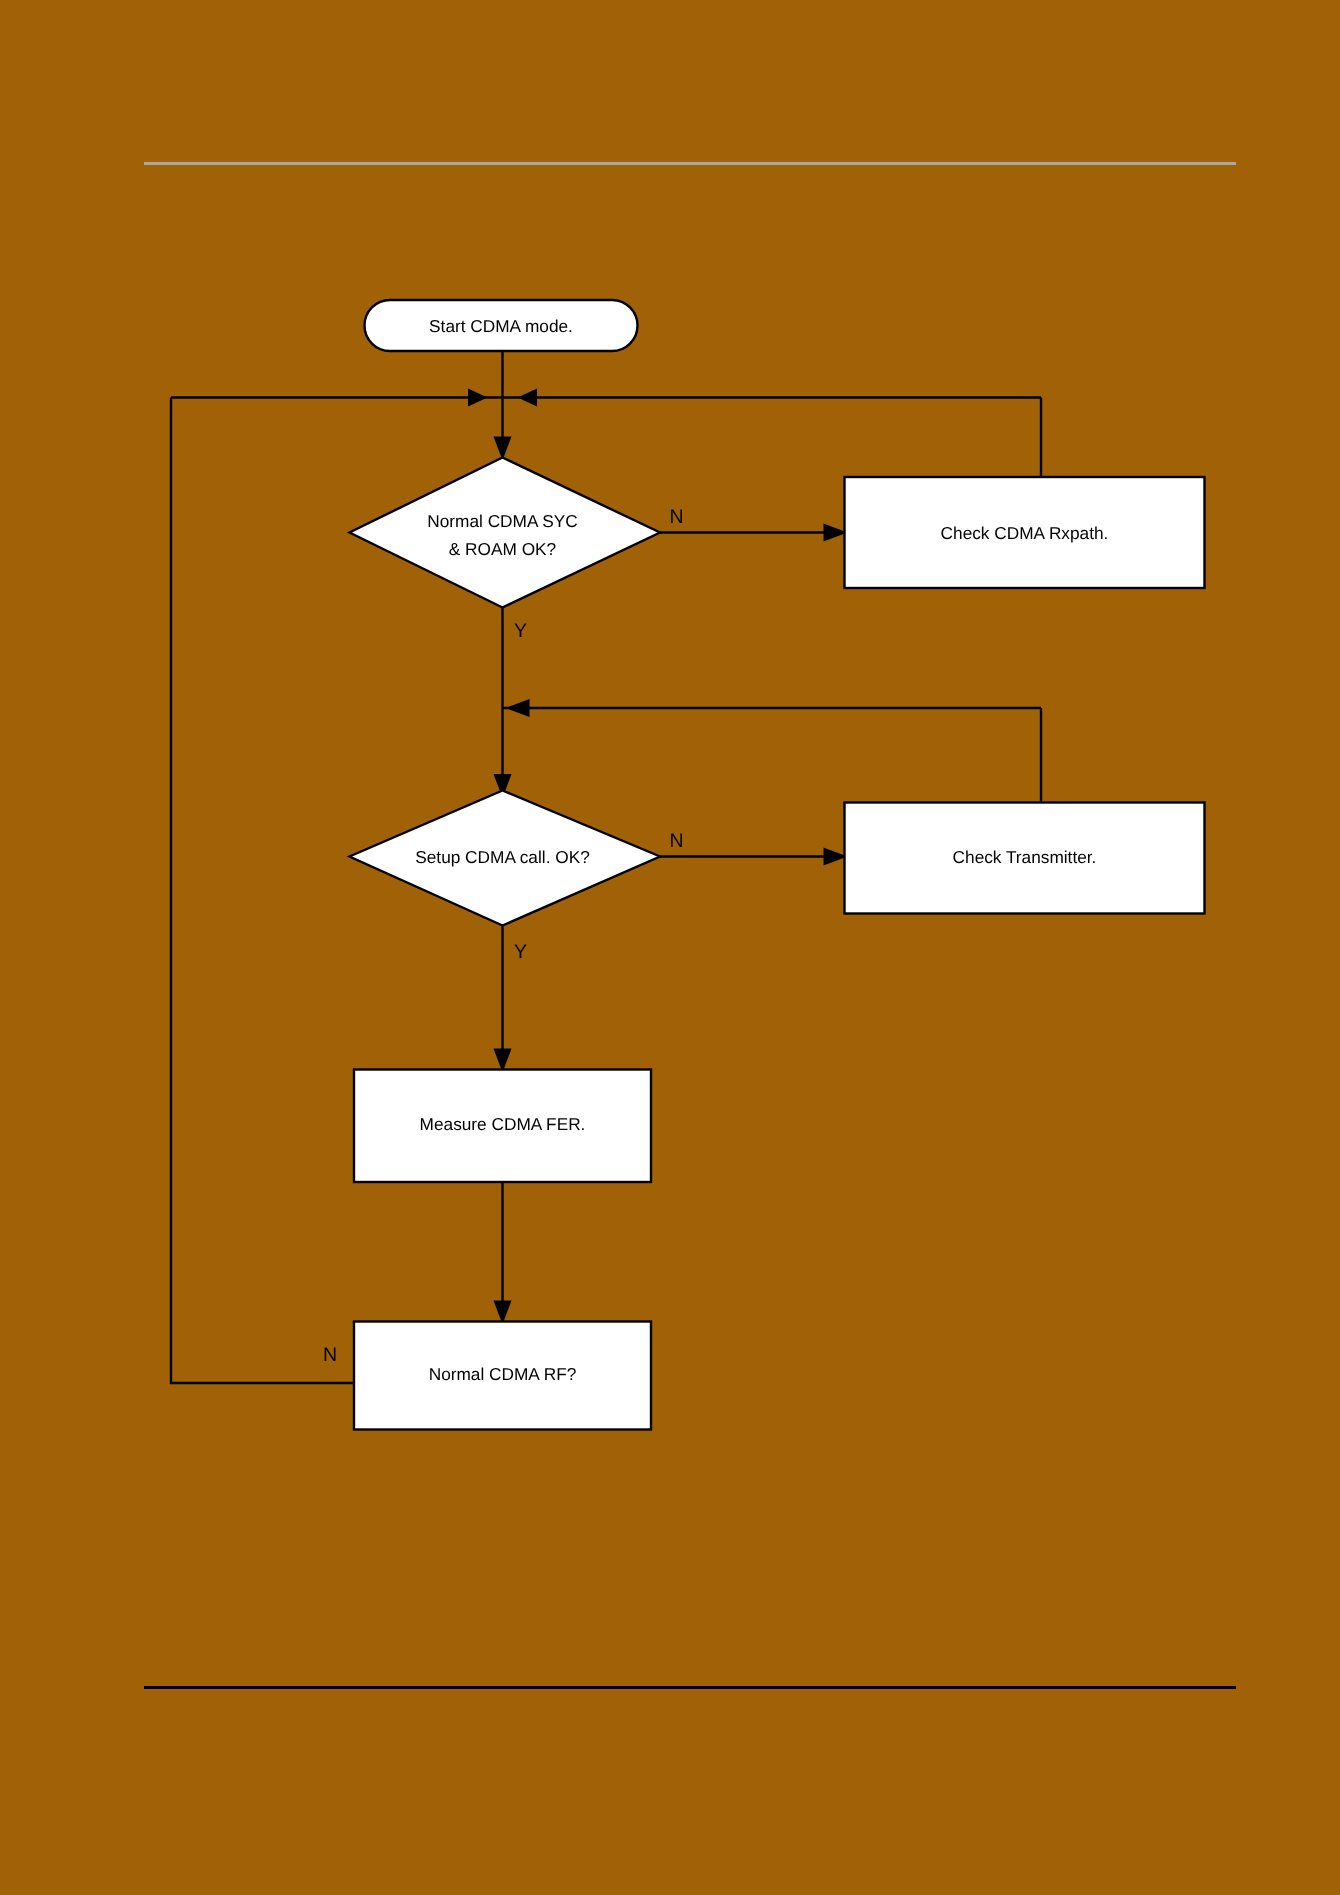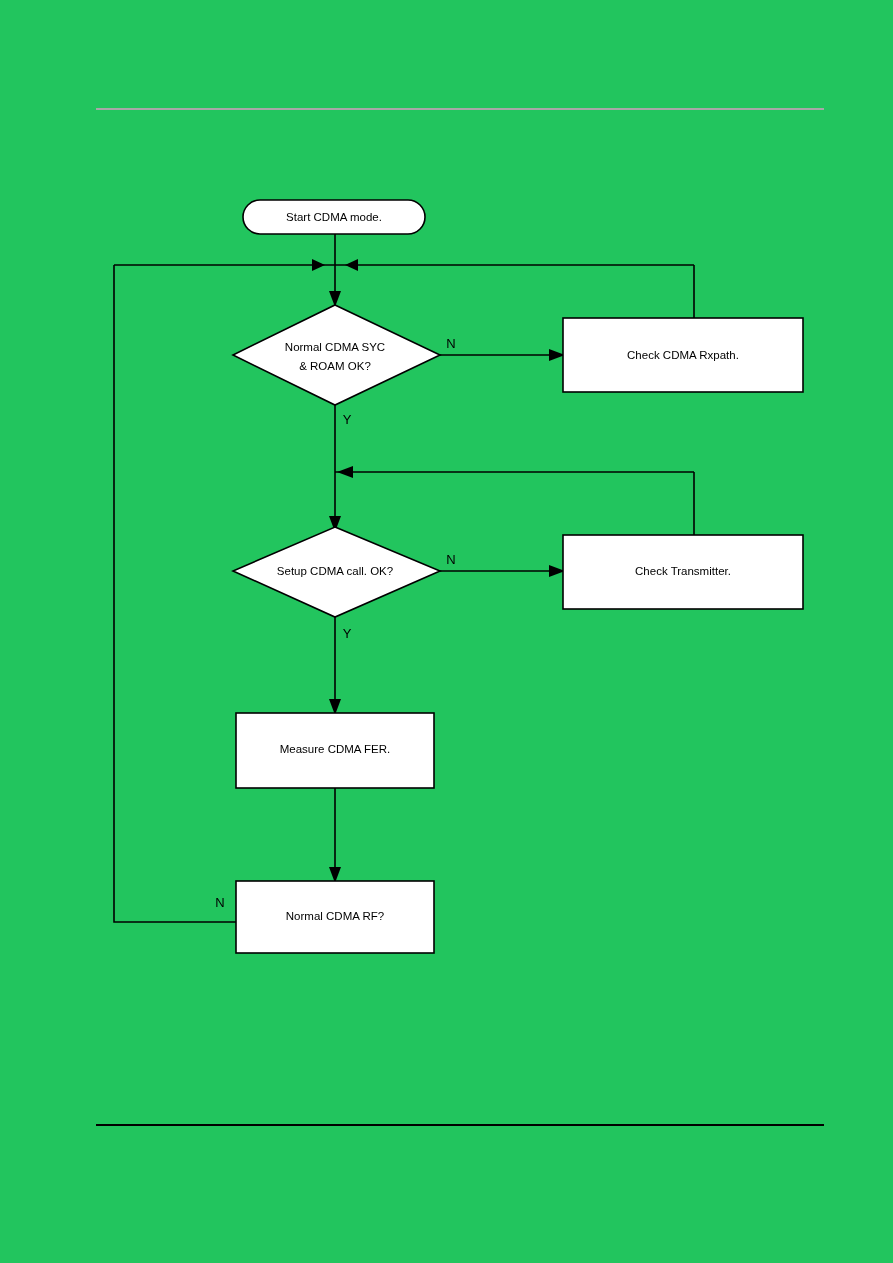--- a/index.html
+++ b/index.html
@@ -7,21 +7,21 @@
     padding: 0;
     background: #ffffff;
   }
   body {
     font-family: "Liberation Sans", sans-serif;
   }
   #page {
     position: relative;
     width: 893px;
     height: 1263px;
-    background: #22c55e;
+    background: #a16207;
     overflow: hidden;
   }
   .hrule {
     position: absolute;
     left: 96px;
     width: 728px;
   }
   .hrule.top {
     top: 108px;
     height: 2px;

